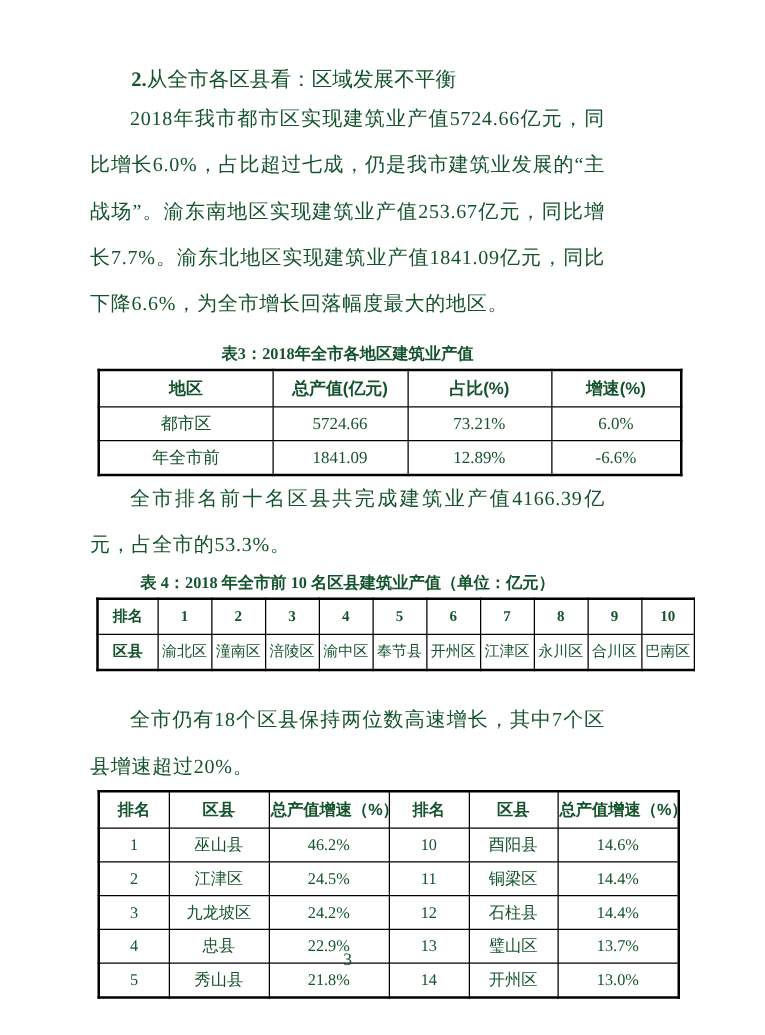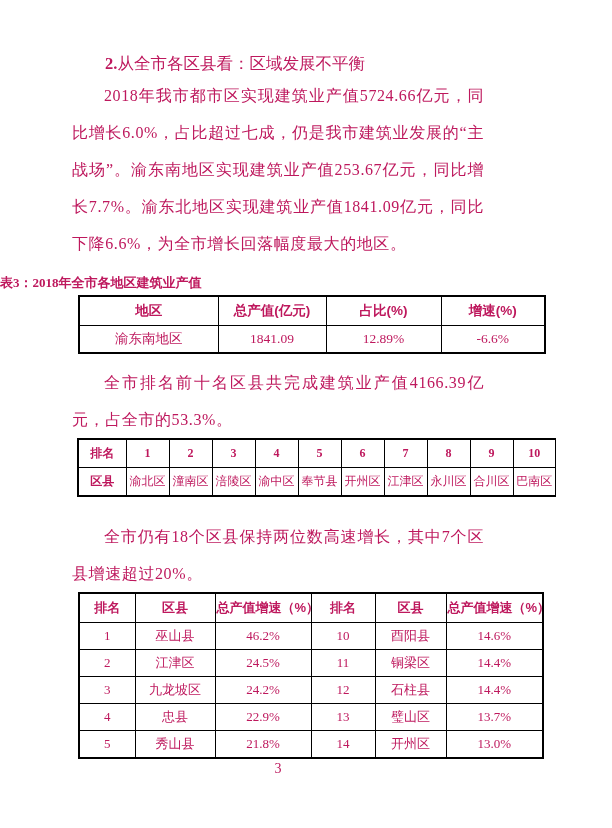--- a/index.html
+++ b/index.html
@@ -1,43 +1,44 @@
 <!DOCTYPE html>
 <html><head>
 <meta charset="utf-8">
 <style>
   html, body { margin:0; padding:0; background:#ffffff; }
   .page {
     position:relative;
     width:556px; height:828px;
     background:#ffffff;
-    color:#be185d;
+    color:#14532d;
     font-family:"Liberation Serif","DejaVu Serif",serif;
     overflow:hidden;
     box-sizing:border-box;
     padding-top:50px;
   }
   .heading {
     margin:0 72px;
     font-size:16.5px;
     line-height:27px;
     text-indent:2em;
   }
   .hnum { font-weight:bold; }
   .para {
     margin:0 72px;
     font-size:16px;
     line-height:37px;
     text-indent:2em;
     text-align:justify;
     letter-spacing:0.6px;
   }
-  .para.mt1 { margin-top:10px; }
+  .para.mt1 { }
   .para.mt2 { margin-top:21px; }
   .tbl-title {
+    text-align:center;
     font-weight:bold;
     font-size:13px;
     line-height:17px;
     margin-top:12px;
     margin-bottom:4px;
   }
   .tbl-title.tight { margin-top:2px; }
   table {
     border-collapse:collapse;
     table-layout:fixed;
@@ -90,30 +91,37 @@
         <col style="width:104px">
       </colgroup>
     <tbody>
         <tr class="hrow">
       <td class="hd">地区</td>
       <td class="hd">总产值(亿元)</td>
       <td class="hd">占比(%)</td>
       <td class="hd">增速(%)</td>
     </tr>
     <tr>
-      <td>渝东南地区</td>
+      <td>都市区</td>
+      <td>5724.66</td>
+      <td>73.21%</td>
+      <td>6.0%</td>
+    </tr>
+    <tr>
+      <td>年全市前</td>
       <td>1841.09</td>
       <td>12.89%</td>
       <td>-6.6%</td>
     </tr>
   </tbody>
     </table>
 
   <p class="para mt1">全市排名前十名区县共完成建筑业产值4166.39亿元，占全市的53.3%。</p>
 
+  <div class="tbl-title tight">表 4：2018 年全市前 10 名区县建筑业产值（单位：亿元）</div>
   <table class="t4">
     <colgroup>
         <col style="width:48px">
         <col style="width:43px">
         <col style="width:43px">
         <col style="width:43px">
         <col style="width:43px">
         <col style="width:43px">
         <col style="width:43px">
         <col style="width:43px">

